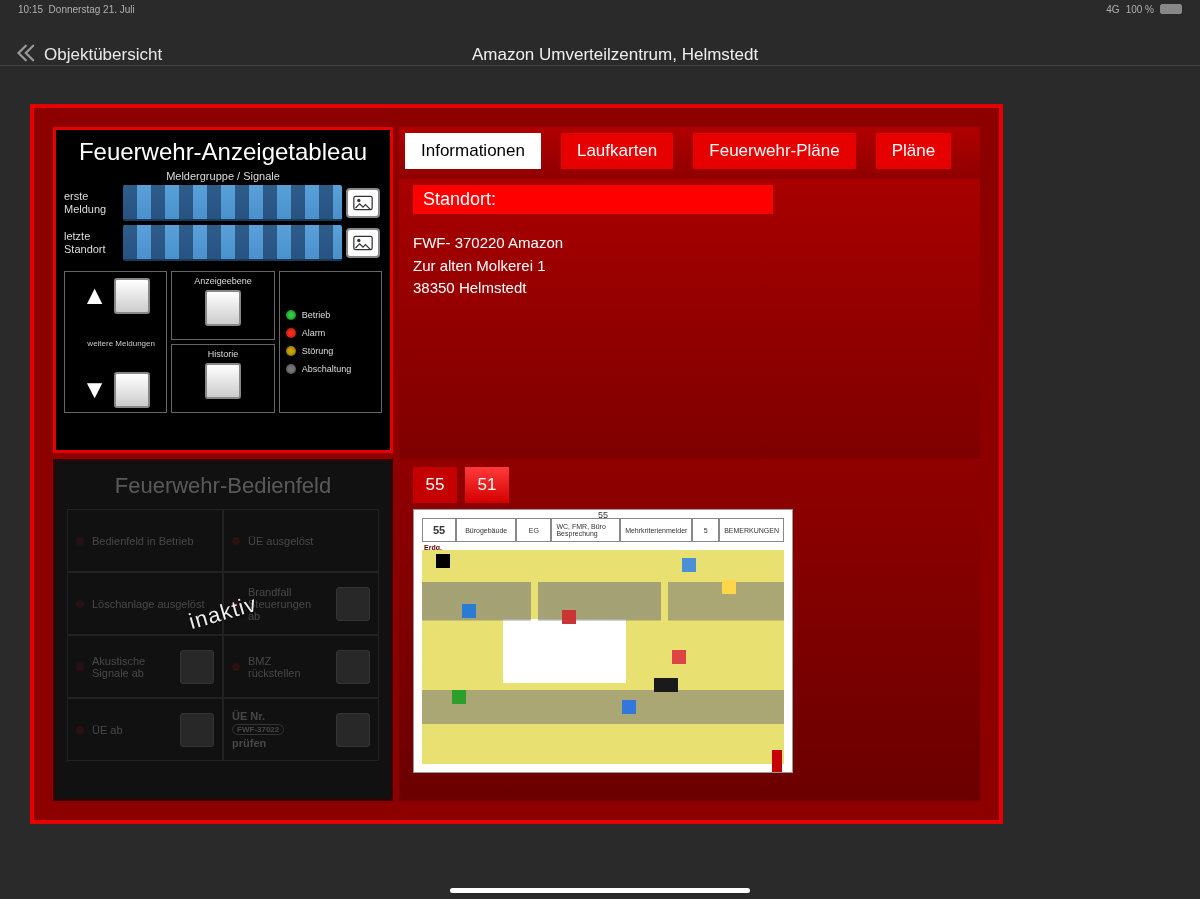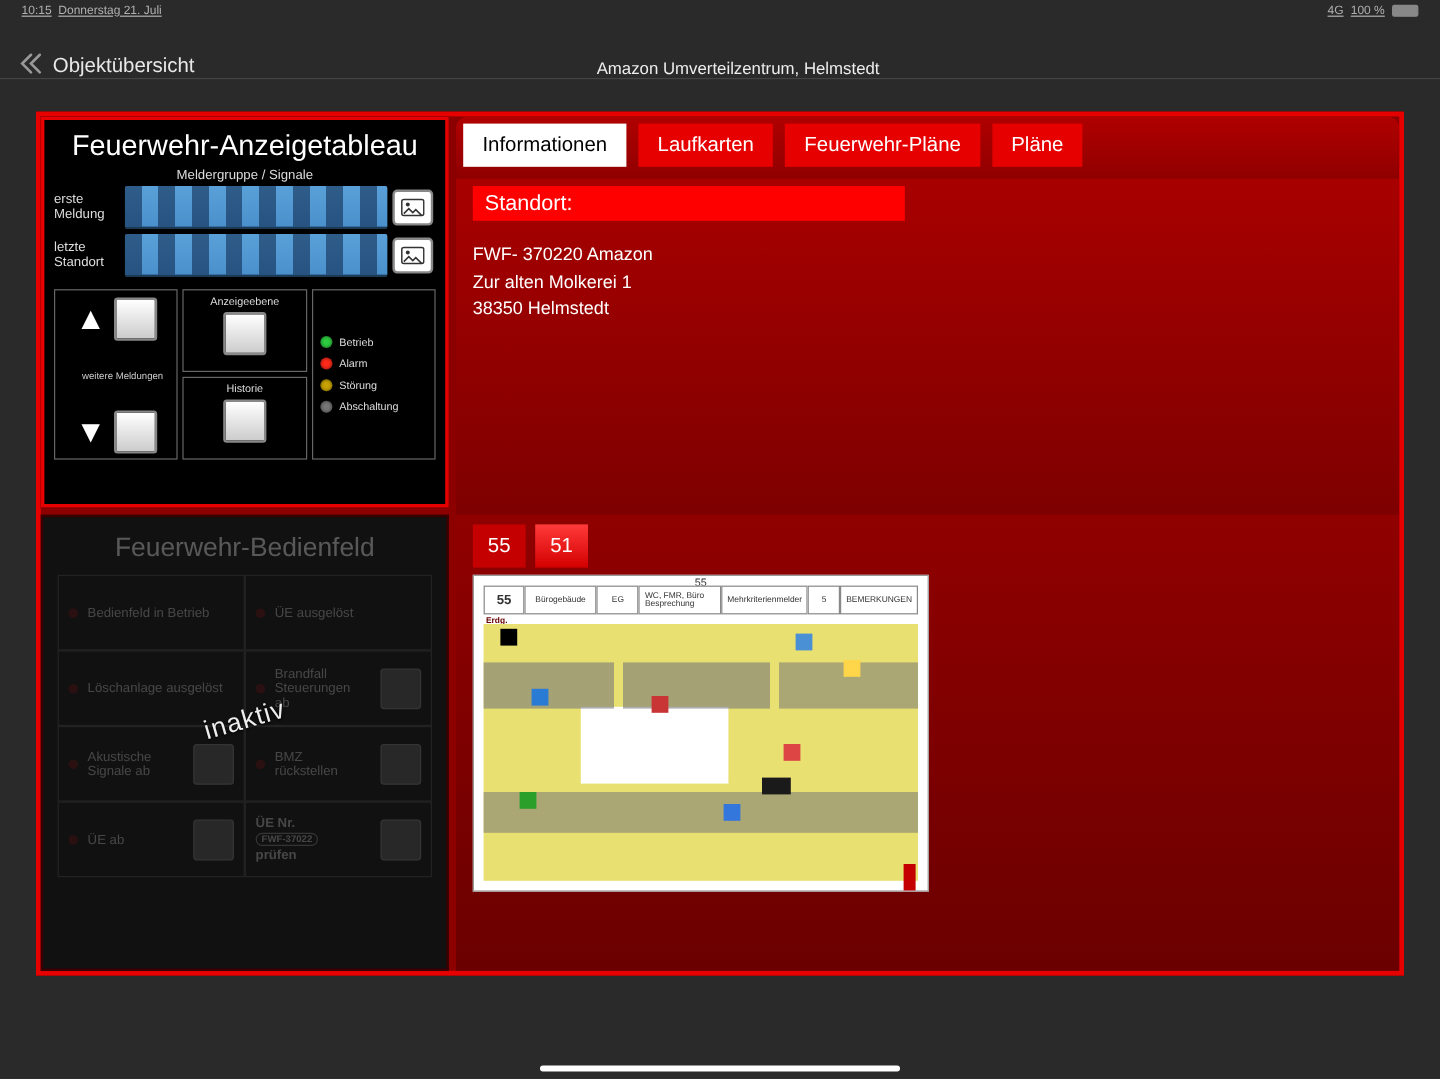--- a/index.html
+++ b/index.html
@@ -1,32 +1,32 @@
 <!DOCTYPE html>
 <html><head>
 <meta charset="utf-8">
 <style>
   * { box-sizing: border-box; margin: 0; padding: 0; font-family: -apple-system, "Helvetica Neue", Arial, sans-serif; }
   html, body { width: 1200px; height: 899px; background: #2a2a2a; color: #fff; overflow: hidden; }
 
   
   .statusbar { height: 18px; padding: 0 18px; font-size: 10px; color: #000; background:#2a2a2a;
                display: flex; justify-content: space-between; align-items: center; }
-  .statusbar span { color:#b0b0b0;text-decoration:underline; }
+  .statusbar span { color:#b0b0b0; }
   .statusbar .right { display:flex; gap:6px; align-items:center; }
 
   
   .app-header { height: 48px; display:flex; align-items:flex-end; padding:0 12px; border-bottom:1px solid #444;}
   .back-chevrons { width:24px; height:24px; margin-right:8px; display:flex; align-items:center; justify-content:center;}
   .app-header .title-left { font-size:17px; font-weight:300; color:#e8e8e8;}
-  .app-header .title-center { flex:1; text-align:center; font-size:14px; font-weight:300; color:#eee; margin-left:-120px;}
-
-  
-  .stage { position:absolute; left:30px; top:93px; width:1140px; height:720px;
-           border:4px solid #e60000; background:#8c0000; display:flex; gap:6px; padding:0;}
+  .app-header .title-center { flex:1; text-align:center; font-size:17px; font-weight:300; color:#eee; margin-left:-120px;}
+
+  
+  .stage { position:absolute; left:30px; top:104px; width:973px; height:720px;
+           border:4px solid #e60000; background:#8c0000; display:flex; gap:6px; padding:19px;}
   .left-col { width:340px; display:flex; flex-direction:column; gap:6px;}
   .right-col { flex:1; display:flex; flex-direction:column; }
 
   
   .panel-border { border:3px solid #e60000; background:#000; padding:8px; }
   .fat { height:326px; }
   .fat h2 { font-size:24px; font-weight:400; text-align:center; margin-bottom:4px; color:#fff;}
   .fat .sub { text-align:center; font-size:11px; color:#ddd; margin-bottom:3px;}
   .meld-table { display:grid; grid-template-columns:55px 1fr 36px; gap:4px; }
   .meld-row-label { font-size:11px; color:#ddd; align-self:center; line-height:1.2;}
@@ -58,21 +58,21 @@
   .fbf h2 { font-size:22px; font-weight:300; text-align:center; color:#ddd;}
   .fbf-grid { margin-top:10px; height:252px; display:grid; grid-template-columns:1fr 1fr; grid-template-rows:repeat(4,1fr);}
   .fbf-cell { border:1px solid #444; padding:8px; font-size:11px; color:#aaa; display:flex; align-items:center; gap:8px; position:relative;}
   .fbf-cell .dot{ width:8px;height:8px;border-radius:50%;background:#5a1010; flex-shrink:0;}
   .fbf-btn { width:34px;height:34px;background:#555;border:1px solid #777;border-radius:3px; margin-left:auto;}
   .pill { font-size:8px; border:1px solid #777; border-radius:8px; padding:0 4px; color:#aaa;}
   .inaktiv { position:absolute; left:50%; top:45%; transform:translate(-50%,-50%) rotate(-16deg);
              font-size:22px; color:#eee; font-weight:300; letter-spacing:1px; text-shadow:0 1px 2px #000;}
 
   
-  .tabs { display:flex; gap:10px; padding:6px 6px 10px 6px; background:linear-gradient(#b00000,#900000);border-radius:10px;}
+  .tabs { display:flex; gap:20px; padding:6px 6px 10px 6px; background:linear-gradient(#b00000,#900000);}
   .tab { padding:8px 16px; font-size:17px; color:#fff; background:#e60000; cursor:pointer; }
   .tab.white { background:#fff; color:#000; }
   .info-area { flex:0 0 280px; padding:6px 14px 12px 14px; background:linear-gradient(#a80000,#7e0000); position:relative;}
   .col-heads { display:flex; gap:40px; }
   .col-head { background:#ff0000; color:#fff; font-size:18px; padding:4px 10px; }
   .col-head.left { width:360px;}
   .col-head.right{ margin-left:auto; width:310px;}
   .info-text { margin-top:18px; font-size:15px; color:#fff; line-height:1.5; }
 
   .plan-area { flex:1; padding:8px 14px 14px 14px; background:linear-gradient(#900000,#6b0000);}

